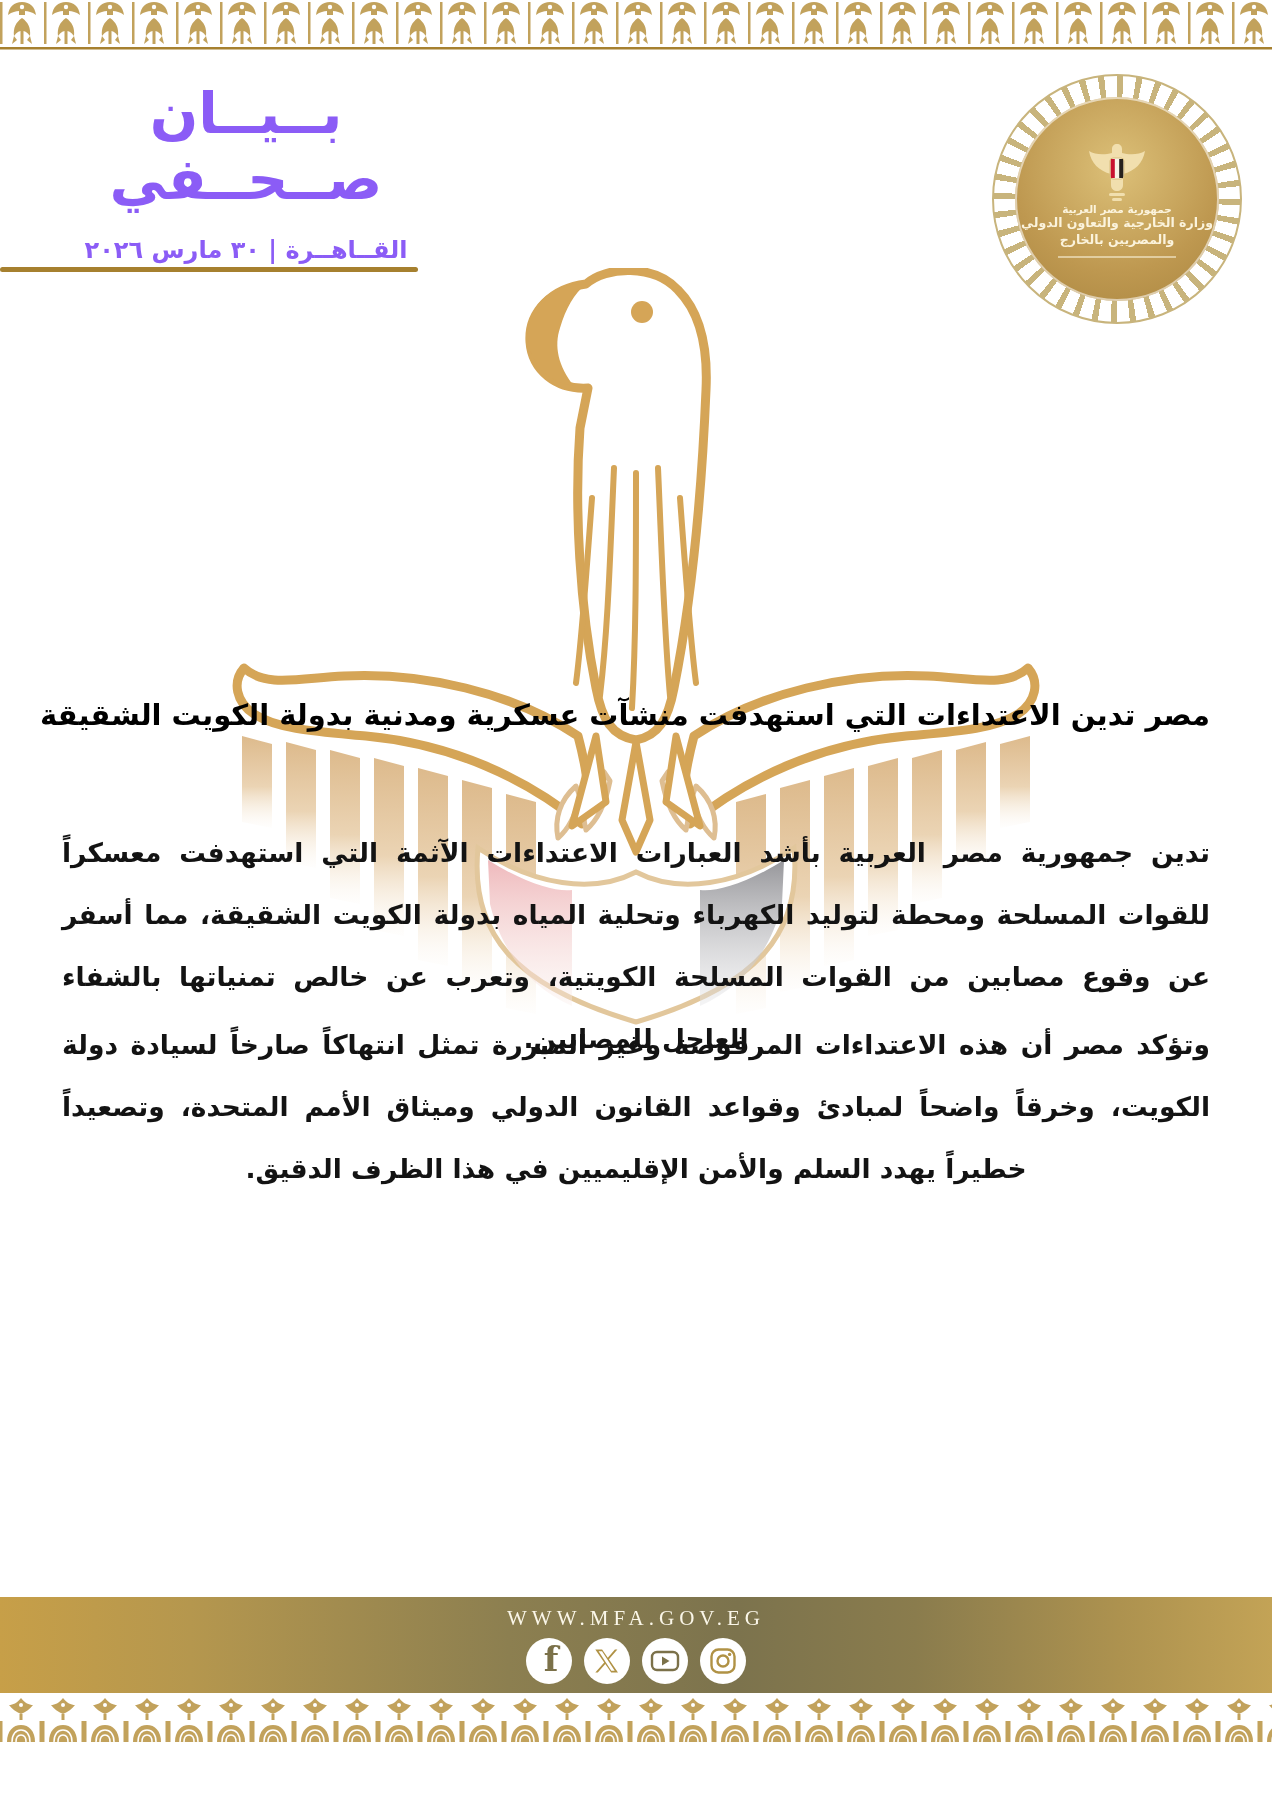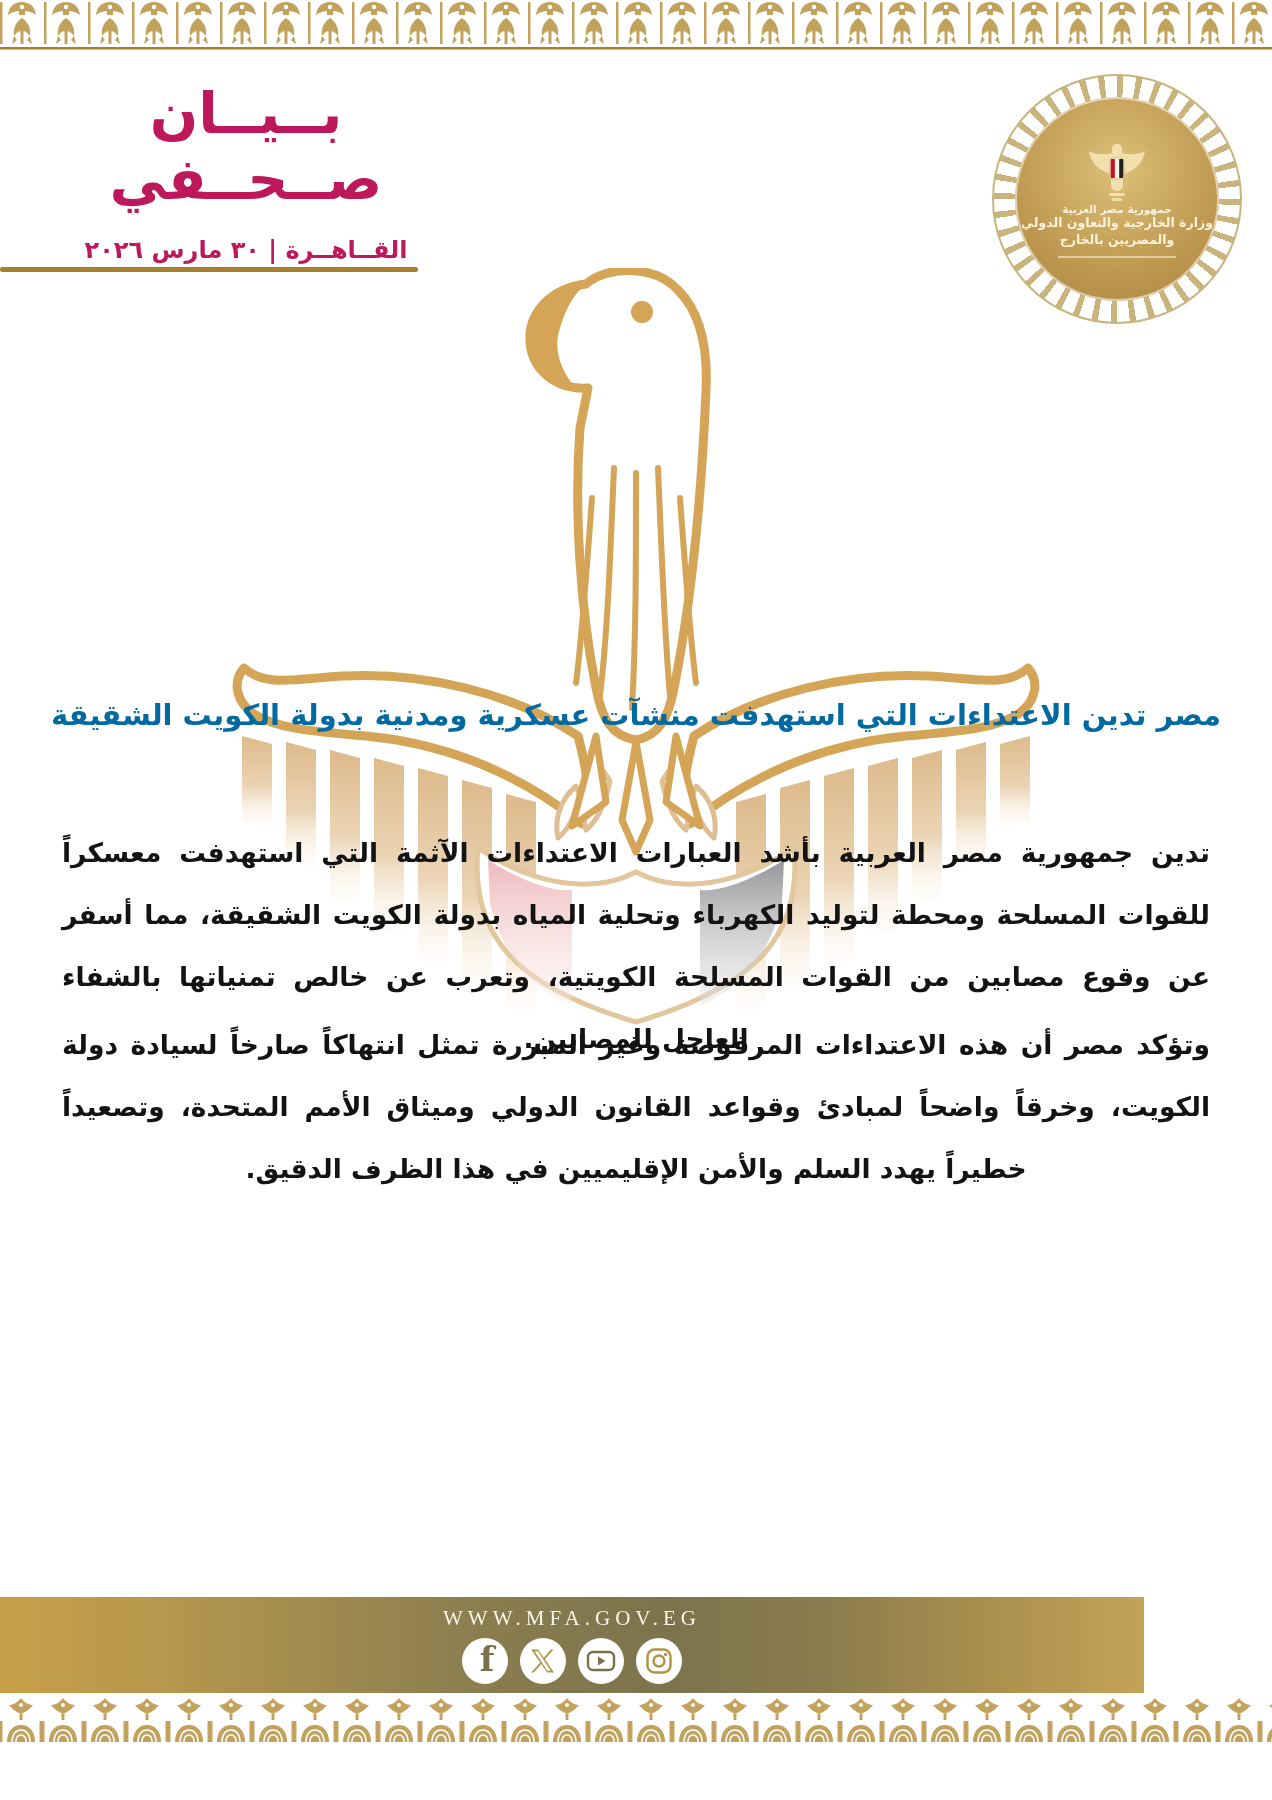--- a/index.html
+++ b/index.html
@@ -10,21 +10,21 @@
     background:#ffffff;
     overflow:hidden;
     font-family:"DejaVu Sans",sans-serif;
   }
   
   .border-top{position:absolute;top:0;left:0;}
   .border-bottom{position:absolute;top:1697px;left:0;}
   
   .masthead{
     position:absolute;top:80px;left:52px;width:388px;
-    text-align:center;color:#be185d;direction:rtl;
+    text-align:center;color:#8b5cf6;direction:rtl;
   }
   .doc-type{font-size:57px;font-weight:bold;letter-spacing:1px;}
   .dateline{font-size:24px;font-weight:bold;margin-top:24px;}
   .gold-rule{position:absolute;top:267px;left:0;width:418px;height:5px;background:#A6802F;border-radius:3px;}
   
   .seal{
     position:absolute;top:74px;left:992px;width:246px;height:246px;border-radius:50%;
     background:repeating-conic-gradient(#C8B47C 0deg 3deg,#ffffff 3deg 9deg);
     border:2px solid #C8B47C;
     display:flex;align-items:center;justify-content:center;
@@ -38,33 +38,33 @@
   }
   .seal-country{font-size:10.5px;font-weight:bold;letter-spacing:.5px;white-space:nowrap;}
   .seal-min1{font-size:12.5px;font-weight:bold;white-space:nowrap;}
   .seal-min2{font-size:12.5px;font-weight:bold;margin-top:2px;white-space:nowrap;text-align:right;}
   .seal-fineprint{width:118px;height:2px;background:rgba(252,246,224,.55);margin-top:9px;}
   
   .watermark{position:absolute;top:268px;left:226px;pointer-events:none;}
   
   .headline{
     position:absolute;top:698px;left:40px;right:40px;margin:0;
-    text-align:center;font-size:29px;font-weight:bold;color:#0369a1;direction:rtl;
+    text-align:left;font-size:29px;font-weight:bold;color:#000000;direction:rtl;
   }
   .para{
     position:absolute;left:62px;right:62px;margin:0;
     direction:rtl;text-align:justify;text-align-last:center;
     font-size:26.5px;font-weight:bold;color:#131313;line-height:62px;
   }
   .para-1{top:822px;}
   .para-2{top:1014px;}
   .para-3{top:1218px;}
   
   .footer-bar{
-    position:absolute;top:1597px;left:0;width:1144px;height:96px;
+    position:absolute;top:1597px;left:0;width:1272px;height:96px;
     background:linear-gradient(90deg,#C79F48 0%,#B5974E 15%,#8C7F50 40%,#7C734D 58%,#8A7C4D 72%,#AD924F 88%,#C3A356 100%);
     display:flex;flex-direction:column;align-items:center;justify-content:center;gap:7px;
   }
   .site-url{
     font-family:"Liberation Serif","DejaVu Serif",serif;
     font-size:21px;letter-spacing:5px;color:#FAF6E8;
   }
   .socials{display:flex;gap:12px;}
   .social-circle{
     width:46px;height:46px;border-radius:50%;background:#ffffff;

